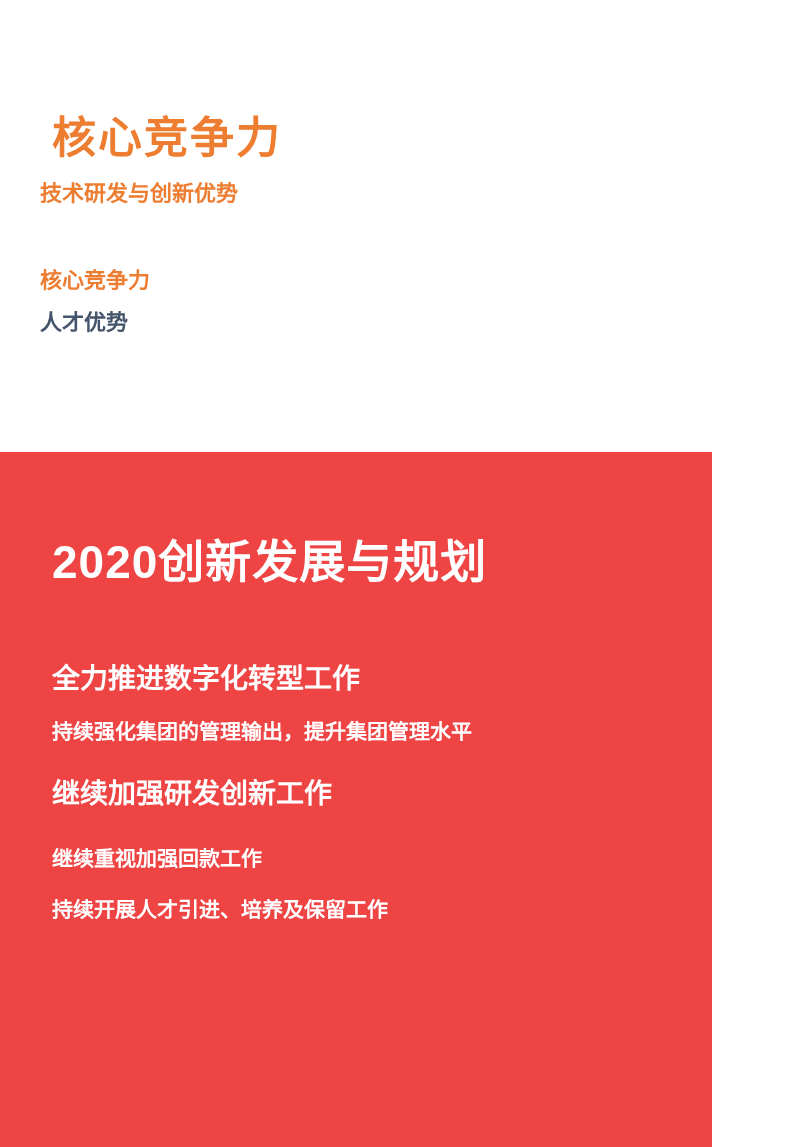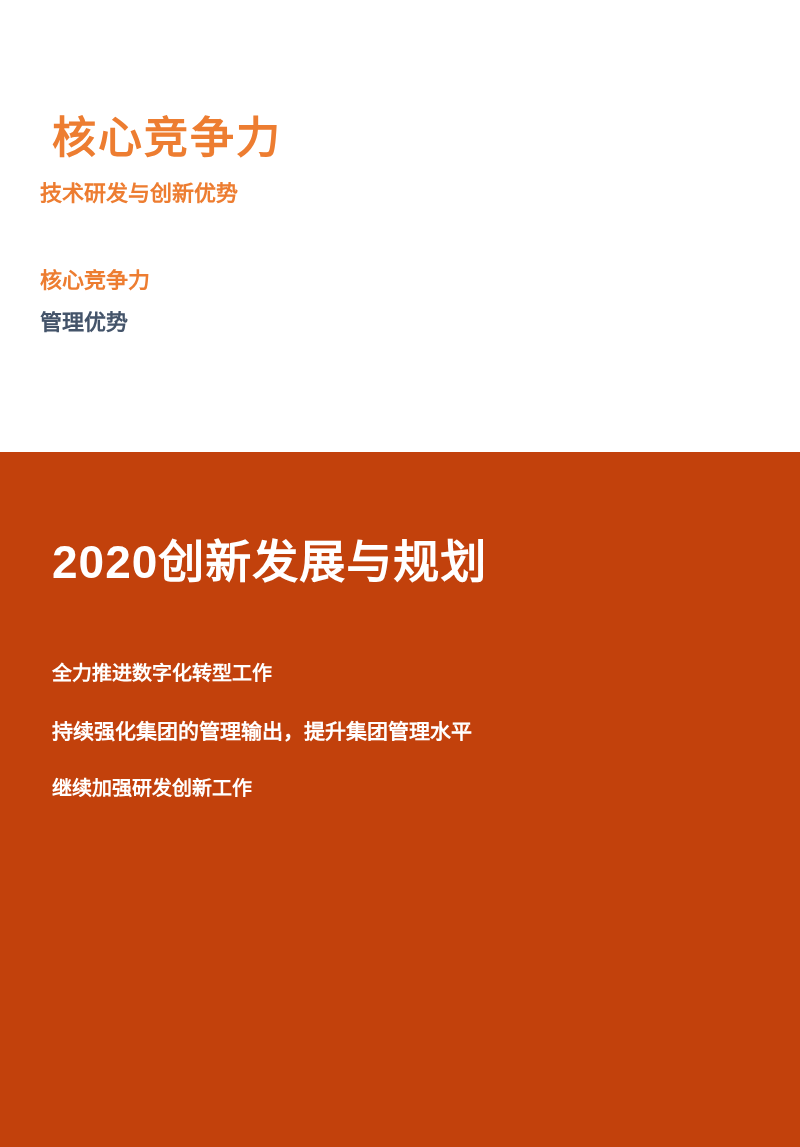--- a/index.html
+++ b/index.html
@@ -46,23 +46,23 @@
   .adv-dark   { color: #44546A; }
   .adv-0 { top: 181px; }
   .adv-1 { top: 224px; }
   .adv-2 { top: 268px; }
   .adv-3 { top: 310px; }
 
   
   .section-orange {
     position: absolute;
     left: 0; top: 452px;
-    width: 800px;
+    width: 712px;
     height: 695px;
-    background: #c2410c;
+    background: #ef4444;
   }
   .plan-title {
     position: absolute;
     left: 52px;
     top: 52px;
     font-size: 46px;
     font-weight: 800;
     letter-spacing: 1px;
     line-height: 1.2;
     color: #ffffff;
@@ -70,21 +70,21 @@
   }
   .plan-item {
     position: absolute;
     left: 52px;
     color: #ffffff;
     font-weight: 700;
     line-height: 1.25;
     white-space: nowrap;
   }
   .plan-small { font-size: 21px; }
-  .plan-large { font-size: 20px; }
+  .plan-large { font-size: 28px; }
   .plan-0 { top: 157px; }
   .plan-1 { top: 209px; }
   .plan-2 { top: 267px; }
   .plan-3 { top: 324px; }
   .plan-4 { top: 394px; }
   .plan-5 { top: 445px; }
   .source-note {
     position: absolute;
     right: 42px;
     top: 624px;
@@ -97,25 +97,27 @@
 </head>
 <body>
 
 <div class="page">
 
   <section class="section-white">
     <h1 class="main-title">核心竞争力</h1>
 
     <div class="adv-item adv-0 adv-orange">技术研发与创新优势</div>
     <div class="adv-item adv-2 adv-orange">核心竞争力</div>
-    <div class="adv-item adv-3 adv-dark">管理优势</div>
+    <div class="adv-item adv-3 adv-dark">人才优势</div>
   </section>
 
   <section class="section-orange">
     <h1 class="plan-title">2020创新发展与规划</h1>
 
     <div class="plan-item plan-1 plan-large">全力推进数字化转型工作</div>
     <div class="plan-item plan-3 plan-large">继续加强研发创新工作</div>
     <div class="plan-item plan-2 plan-small">持续强化集团的管理输出，提升集团管理水平</div>
+    <div class="plan-item plan-4 plan-small">继续重视加强回款工作</div>
+    <div class="plan-item plan-5 plan-small">持续开展人才引进、培养及保留工作</div>
 
   </section>
 
 </div>
 
 </body></html>

